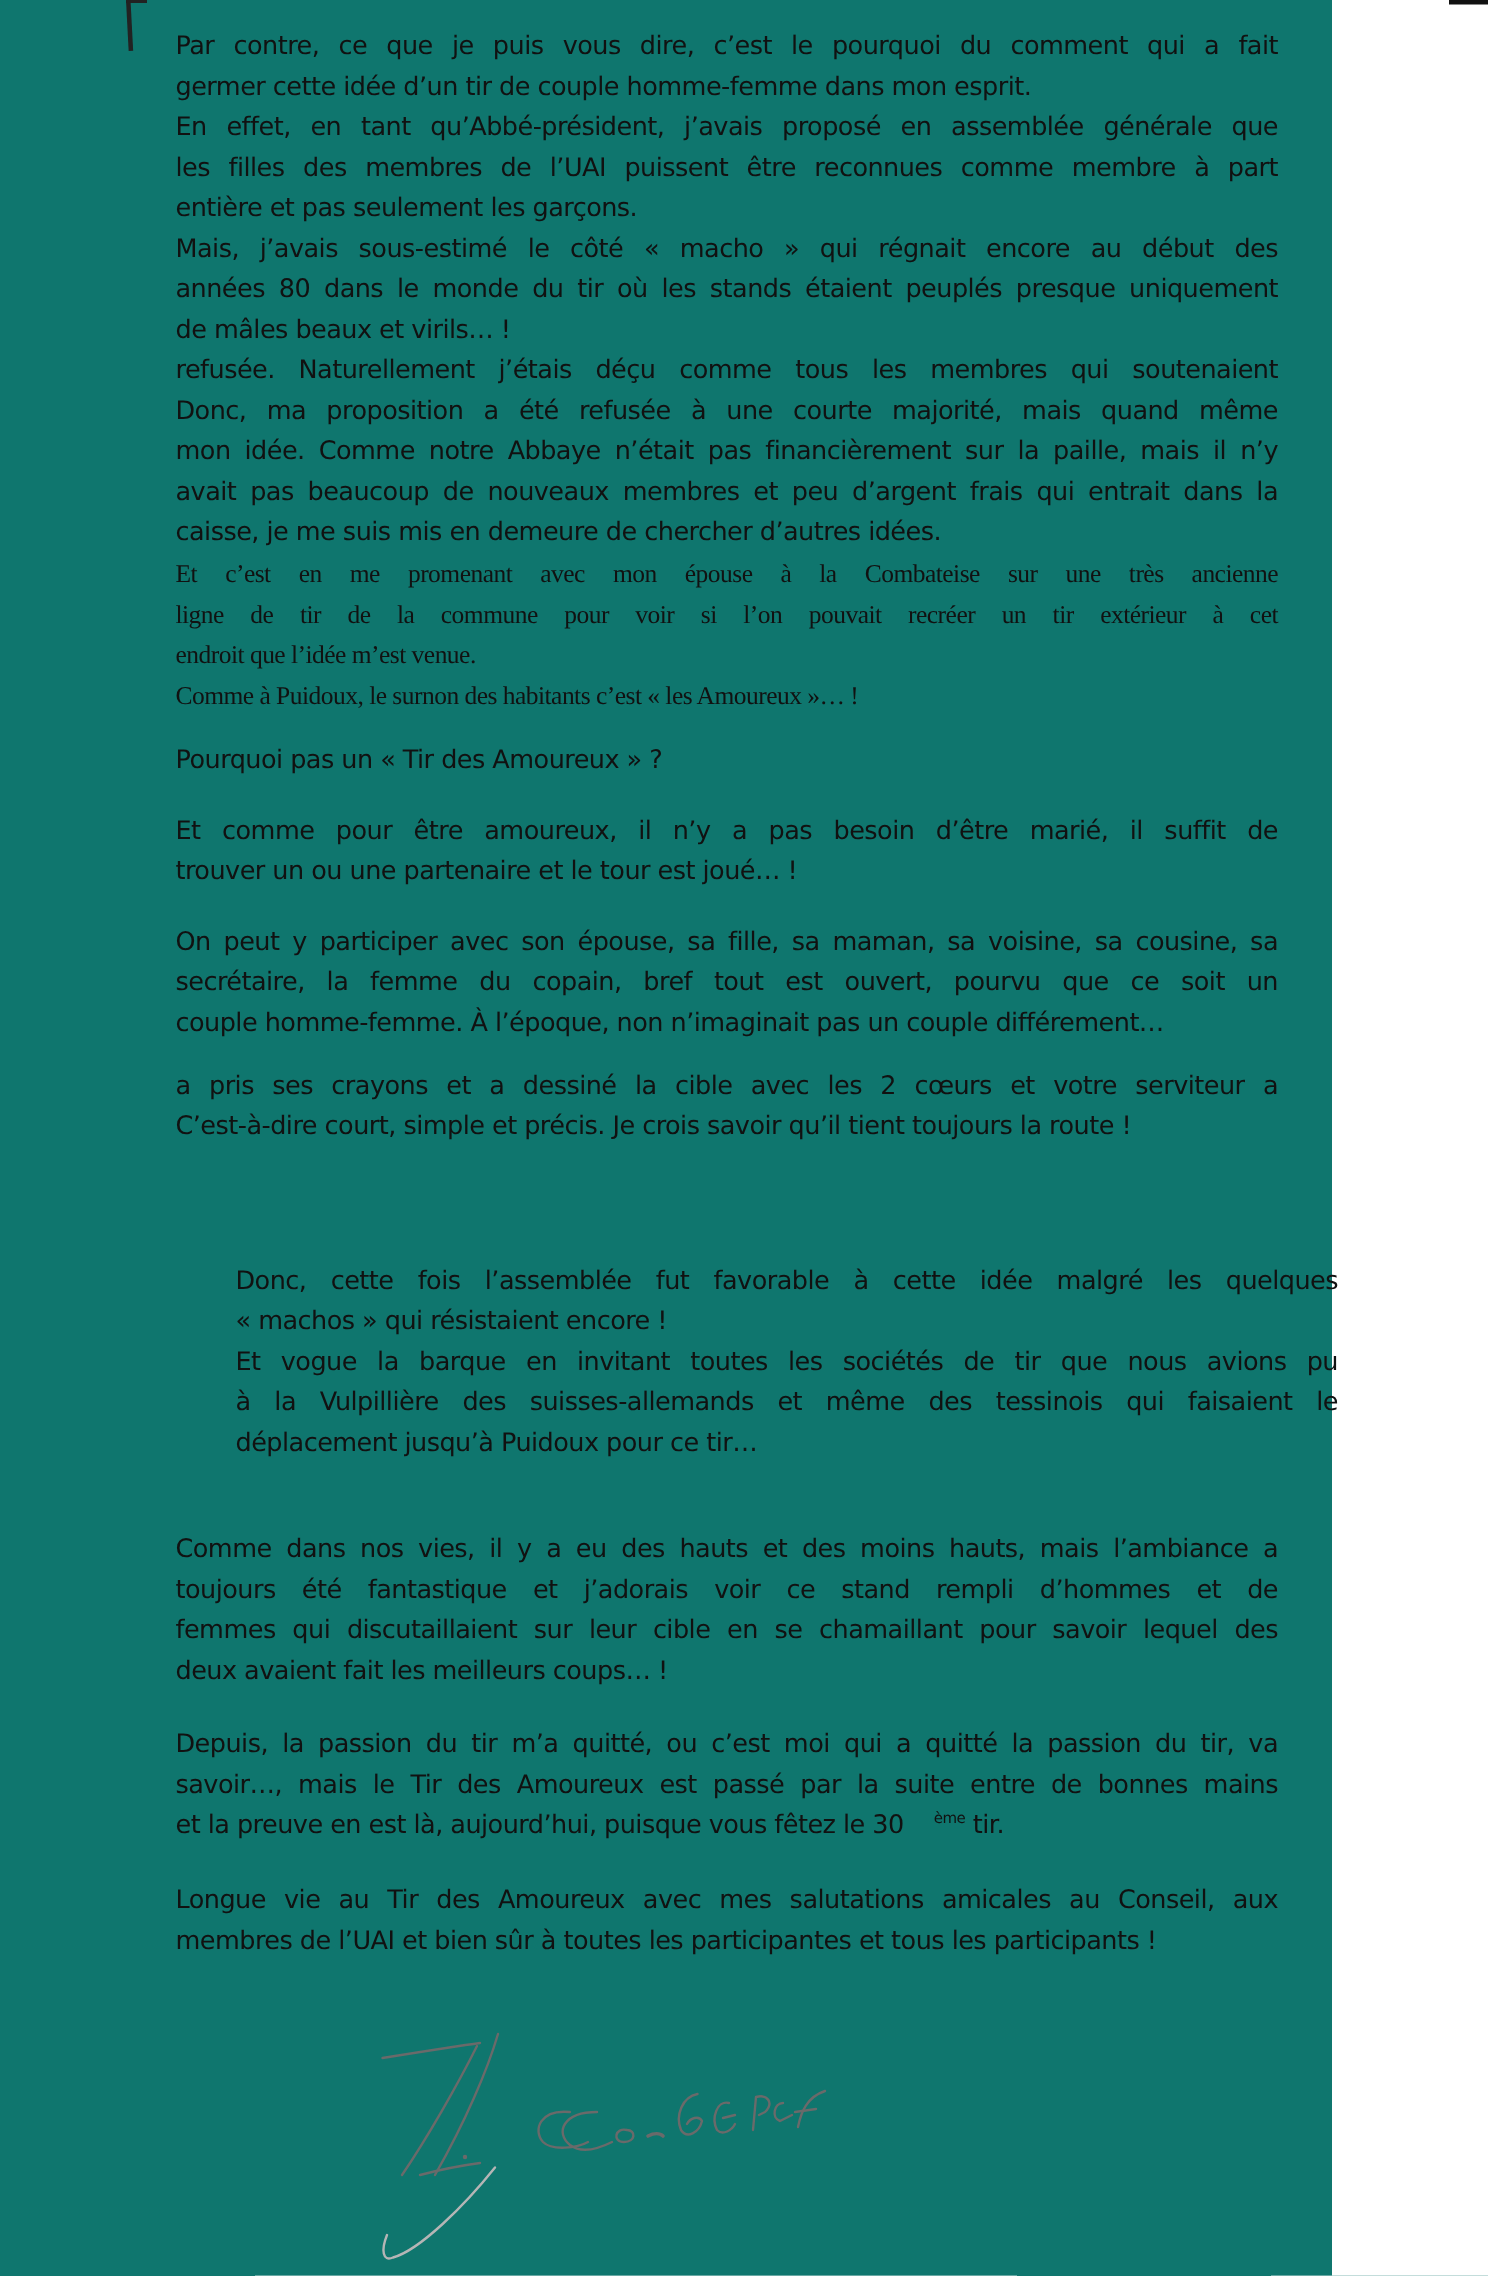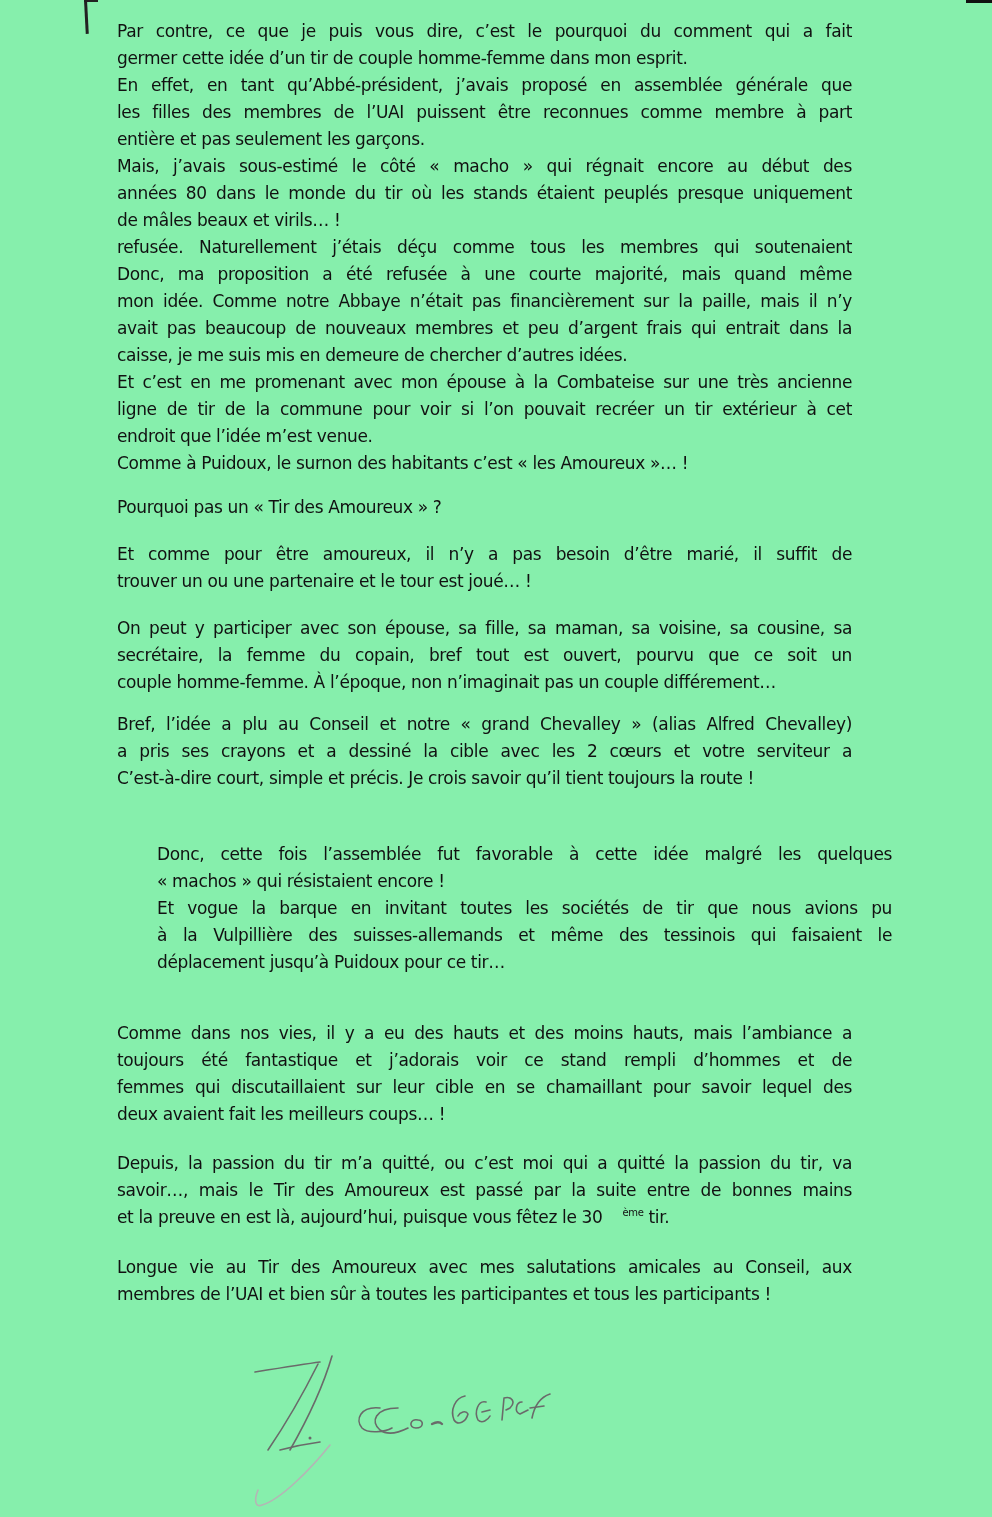--- a/index.html
+++ b/index.html
@@ -11,22 +11,22 @@
       width: 992px;
       height: 1517px;
       position: relative;
       overflow: hidden;
       font-family: "DejaVu Sans", sans-serif;
       color: #111111;
     }
     .page {
       position: absolute;
       left: 0; top: 0;
-      width: 992px; height: 1517px;
-      background: #86efac;
+      width: 888px; height: 1517px;
+      background: #0f766e;
     }
     
     .corner-mark-left {
       position: absolute;
       left: 84px; top: 0;
       width: 14px; height: 2px;
       background: #222;
     }
     .corner-mark-left-vert {
       position: absolute;
@@ -91,21 +91,21 @@
     <span class="line">Mais, j’avais sous-estimé le côté « macho » qui régnait encore au début des</span>
     <span class="line">années 80 dans le monde du tir où les stands étaient peuplés presque uniquement</span>
     <span class="line last">de mâles beaux et virils… !</span>
     <span class="line">refusée. Naturellement j’étais déçu comme tous les membres qui soutenaient</span>
     <span class="line">Donc, ma proposition a été refusée à une courte majorité, mais quand même</span>
     <span class="line">mon idée. Comme notre Abbaye n’était pas financièrement sur la paille, mais il n’y</span>
     <span class="line">avait pas beaucoup de nouveaux membres et peu d’argent frais qui entrait dans la</span>
     <span class="line last">caisse, je me suis mis en demeure de chercher d’autres idées.</span>
   </div>
 
-  <div class="text-block" style="top:369px;">
+  <div class="text-block" style="top:369px;font-family:Liberation Serif, serif;">
     <span class="line">Et c’est en me promenant avec mon épouse à la Combateise sur une très ancienne</span>
     <span class="line">ligne de tir de la commune pour voir si l’on pouvait recréer un tir extérieur à cet</span>
     <span class="line last">endroit que l’idée m’est venue.</span>
     <span class="line last">Comme à Puidoux, le surnon des habitants c’est « les Amoureux »… !</span>
   </div>
 
   <div class="text-block" style="top:494px;">
     <span class="line last">Pourquoi pas un « Tir des Amoureux » ?</span>
   </div>
 
@@ -114,21 +114,20 @@
     <span class="line last">trouver un ou une partenaire et le tour est joué… !</span>
   </div>
 
   <div class="text-block" style="top:615px;">
     <span class="line">On peut y participer avec son épouse, sa fille, sa maman, sa voisine, sa cousine, sa</span>
     <span class="line">secrétaire, la femme du copain, bref tout est ouvert, pourvu que ce soit un</span>
     <span class="line last">couple homme-femme. À l’époque, non n’imaginait pas un couple différement…</span>
   </div>
 
   <div class="text-block" style="top:711px;">
-    <span class="line">Bref, l’idée a plu au Conseil et notre « grand Chevalley » (alias Alfred Chevalley)</span>
     <span class="line">a pris ses crayons et a dessiné la cible avec les 2 cœurs et votre serviteur a</span>
     <span class="line last">C’est-à-dire court, simple et précis. Je crois savoir qu’il tient toujours la route !</span>
   </div>
 
   <div class="text-block" style="top:841px;margin-left:40px;">
     <span class="line">Donc, cette fois l’assemblée fut favorable à cette idée malgré les quelques</span>
     <span class="line last">« machos » qui résistaient encore !</span>
     <span class="line">Et vogue la barque en invitant toutes les sociétés de tir que nous avions pu</span>
     <span class="line">à la Vulpillière des suisses-allemands et même des tessinois qui faisaient le</span>
     <span class="line last">déplacement jusqu’à Puidoux pour ce tir…</span>

